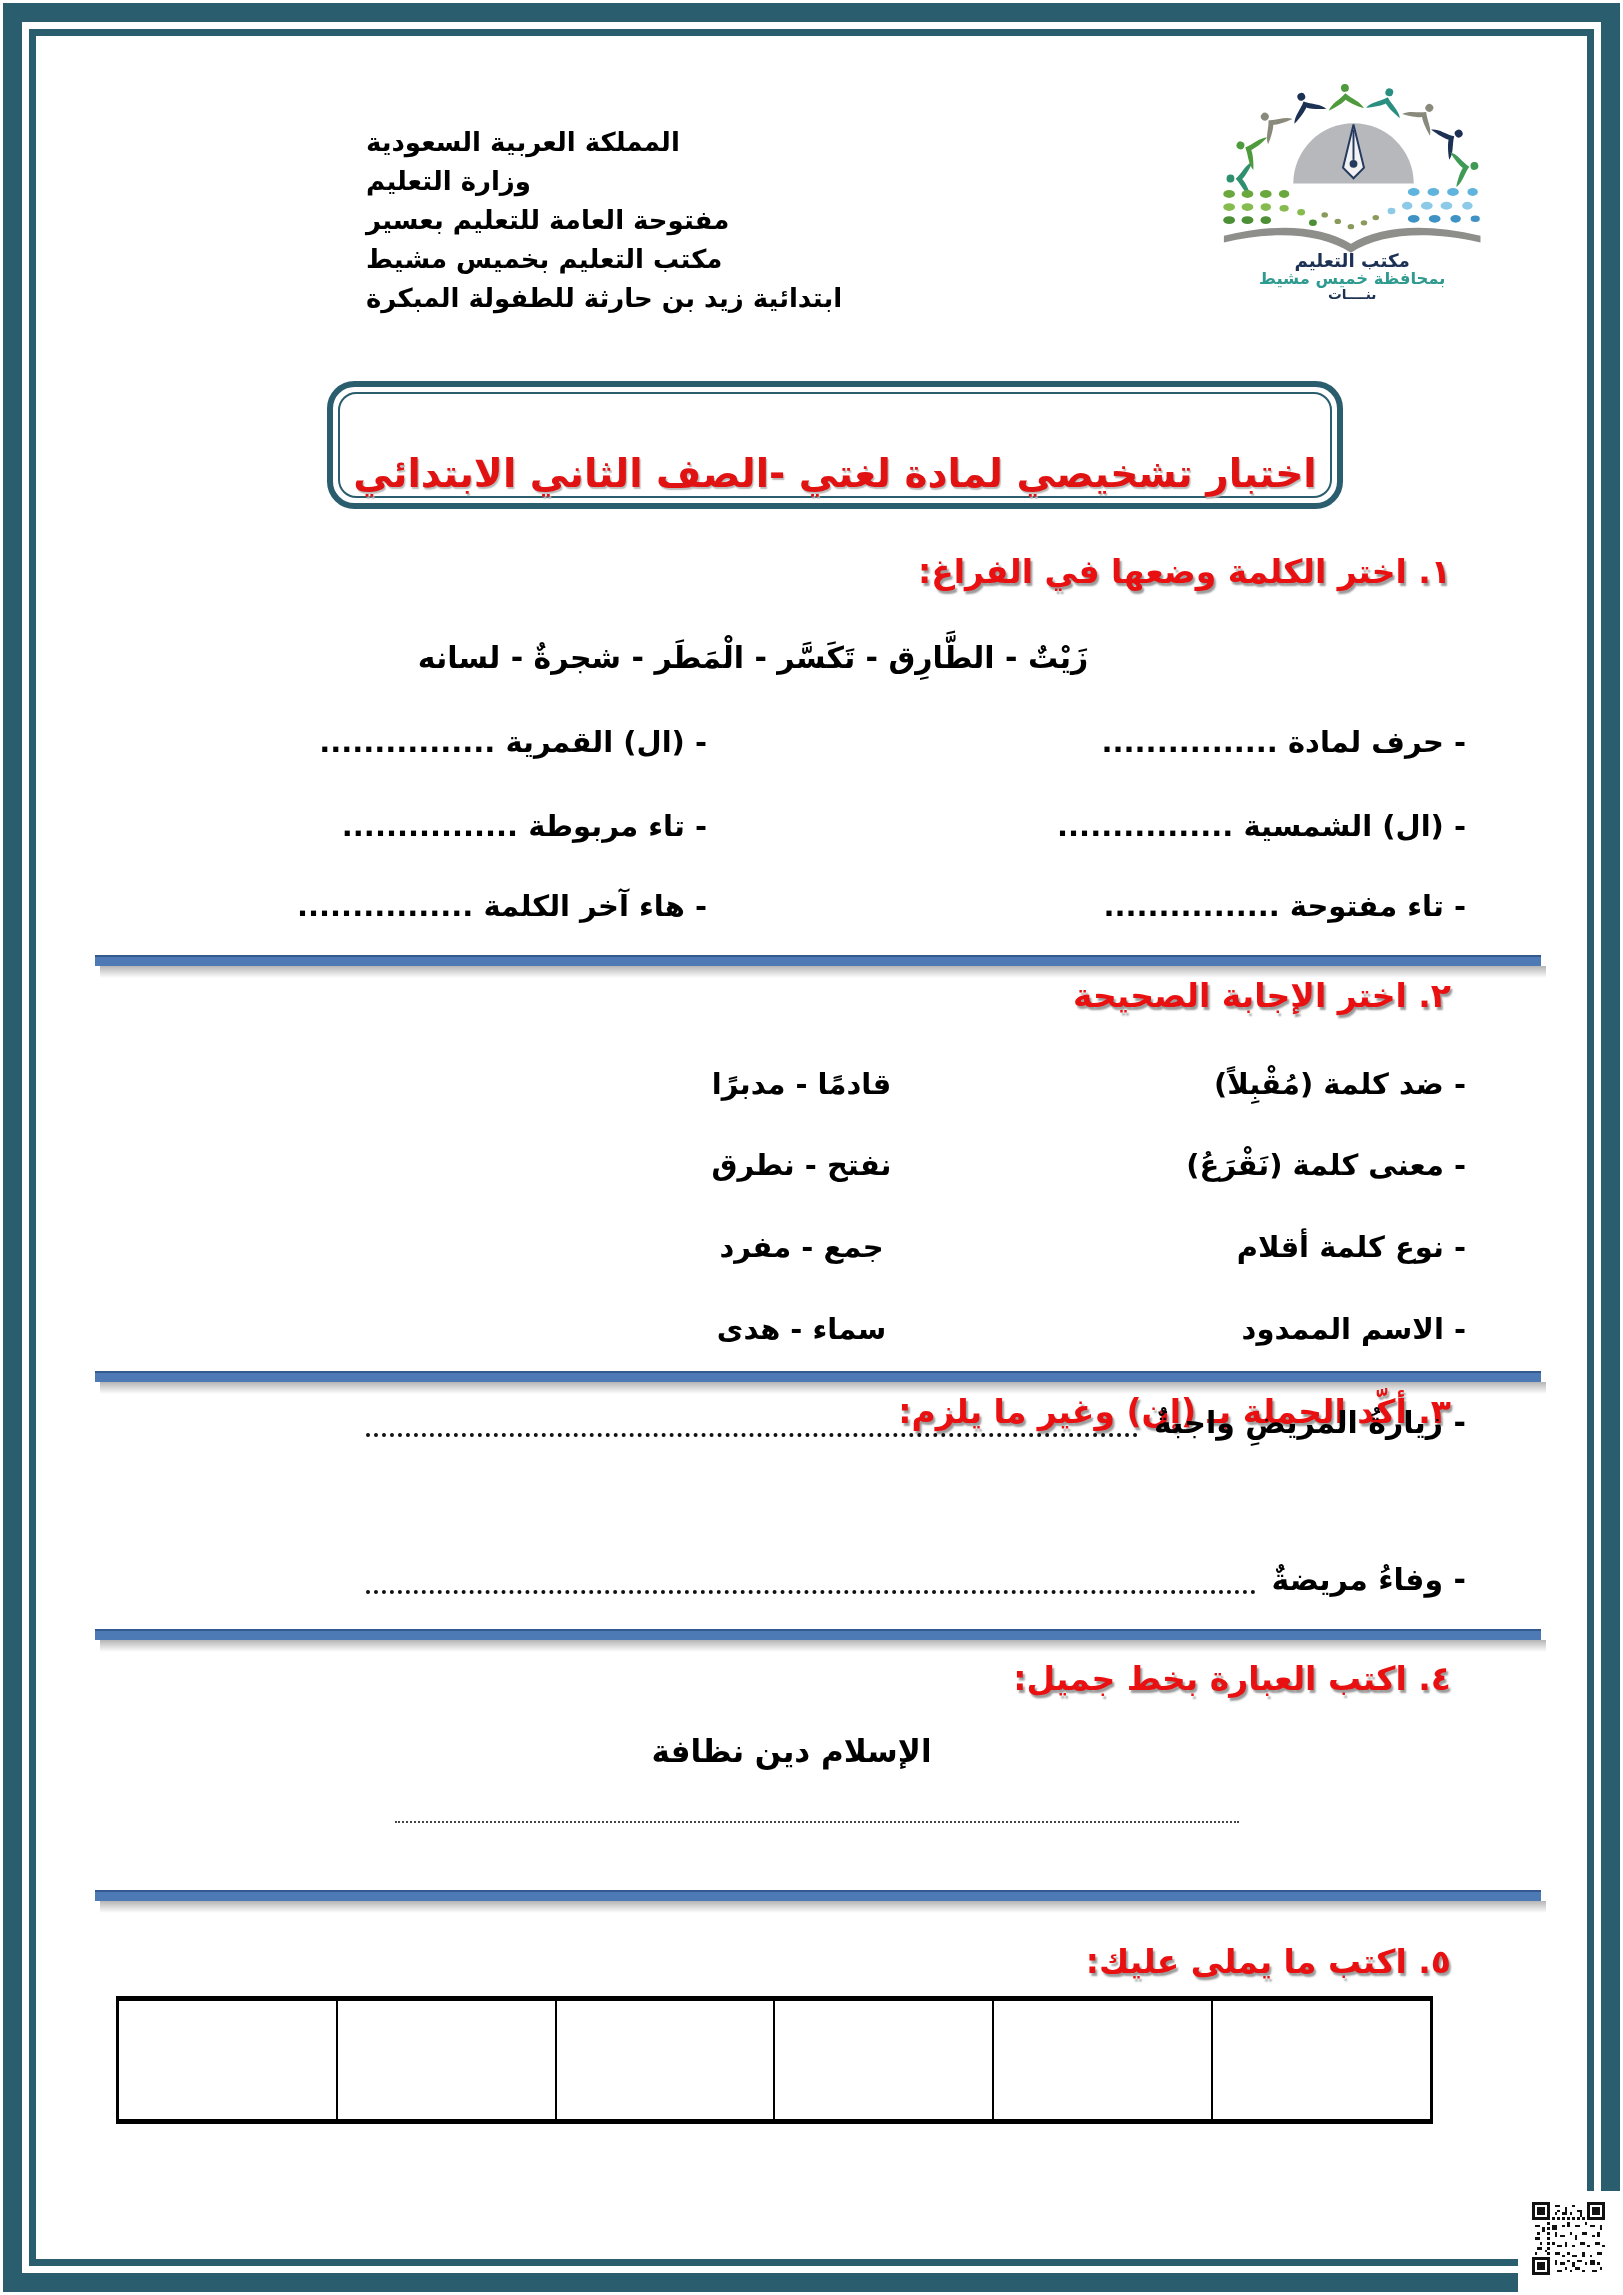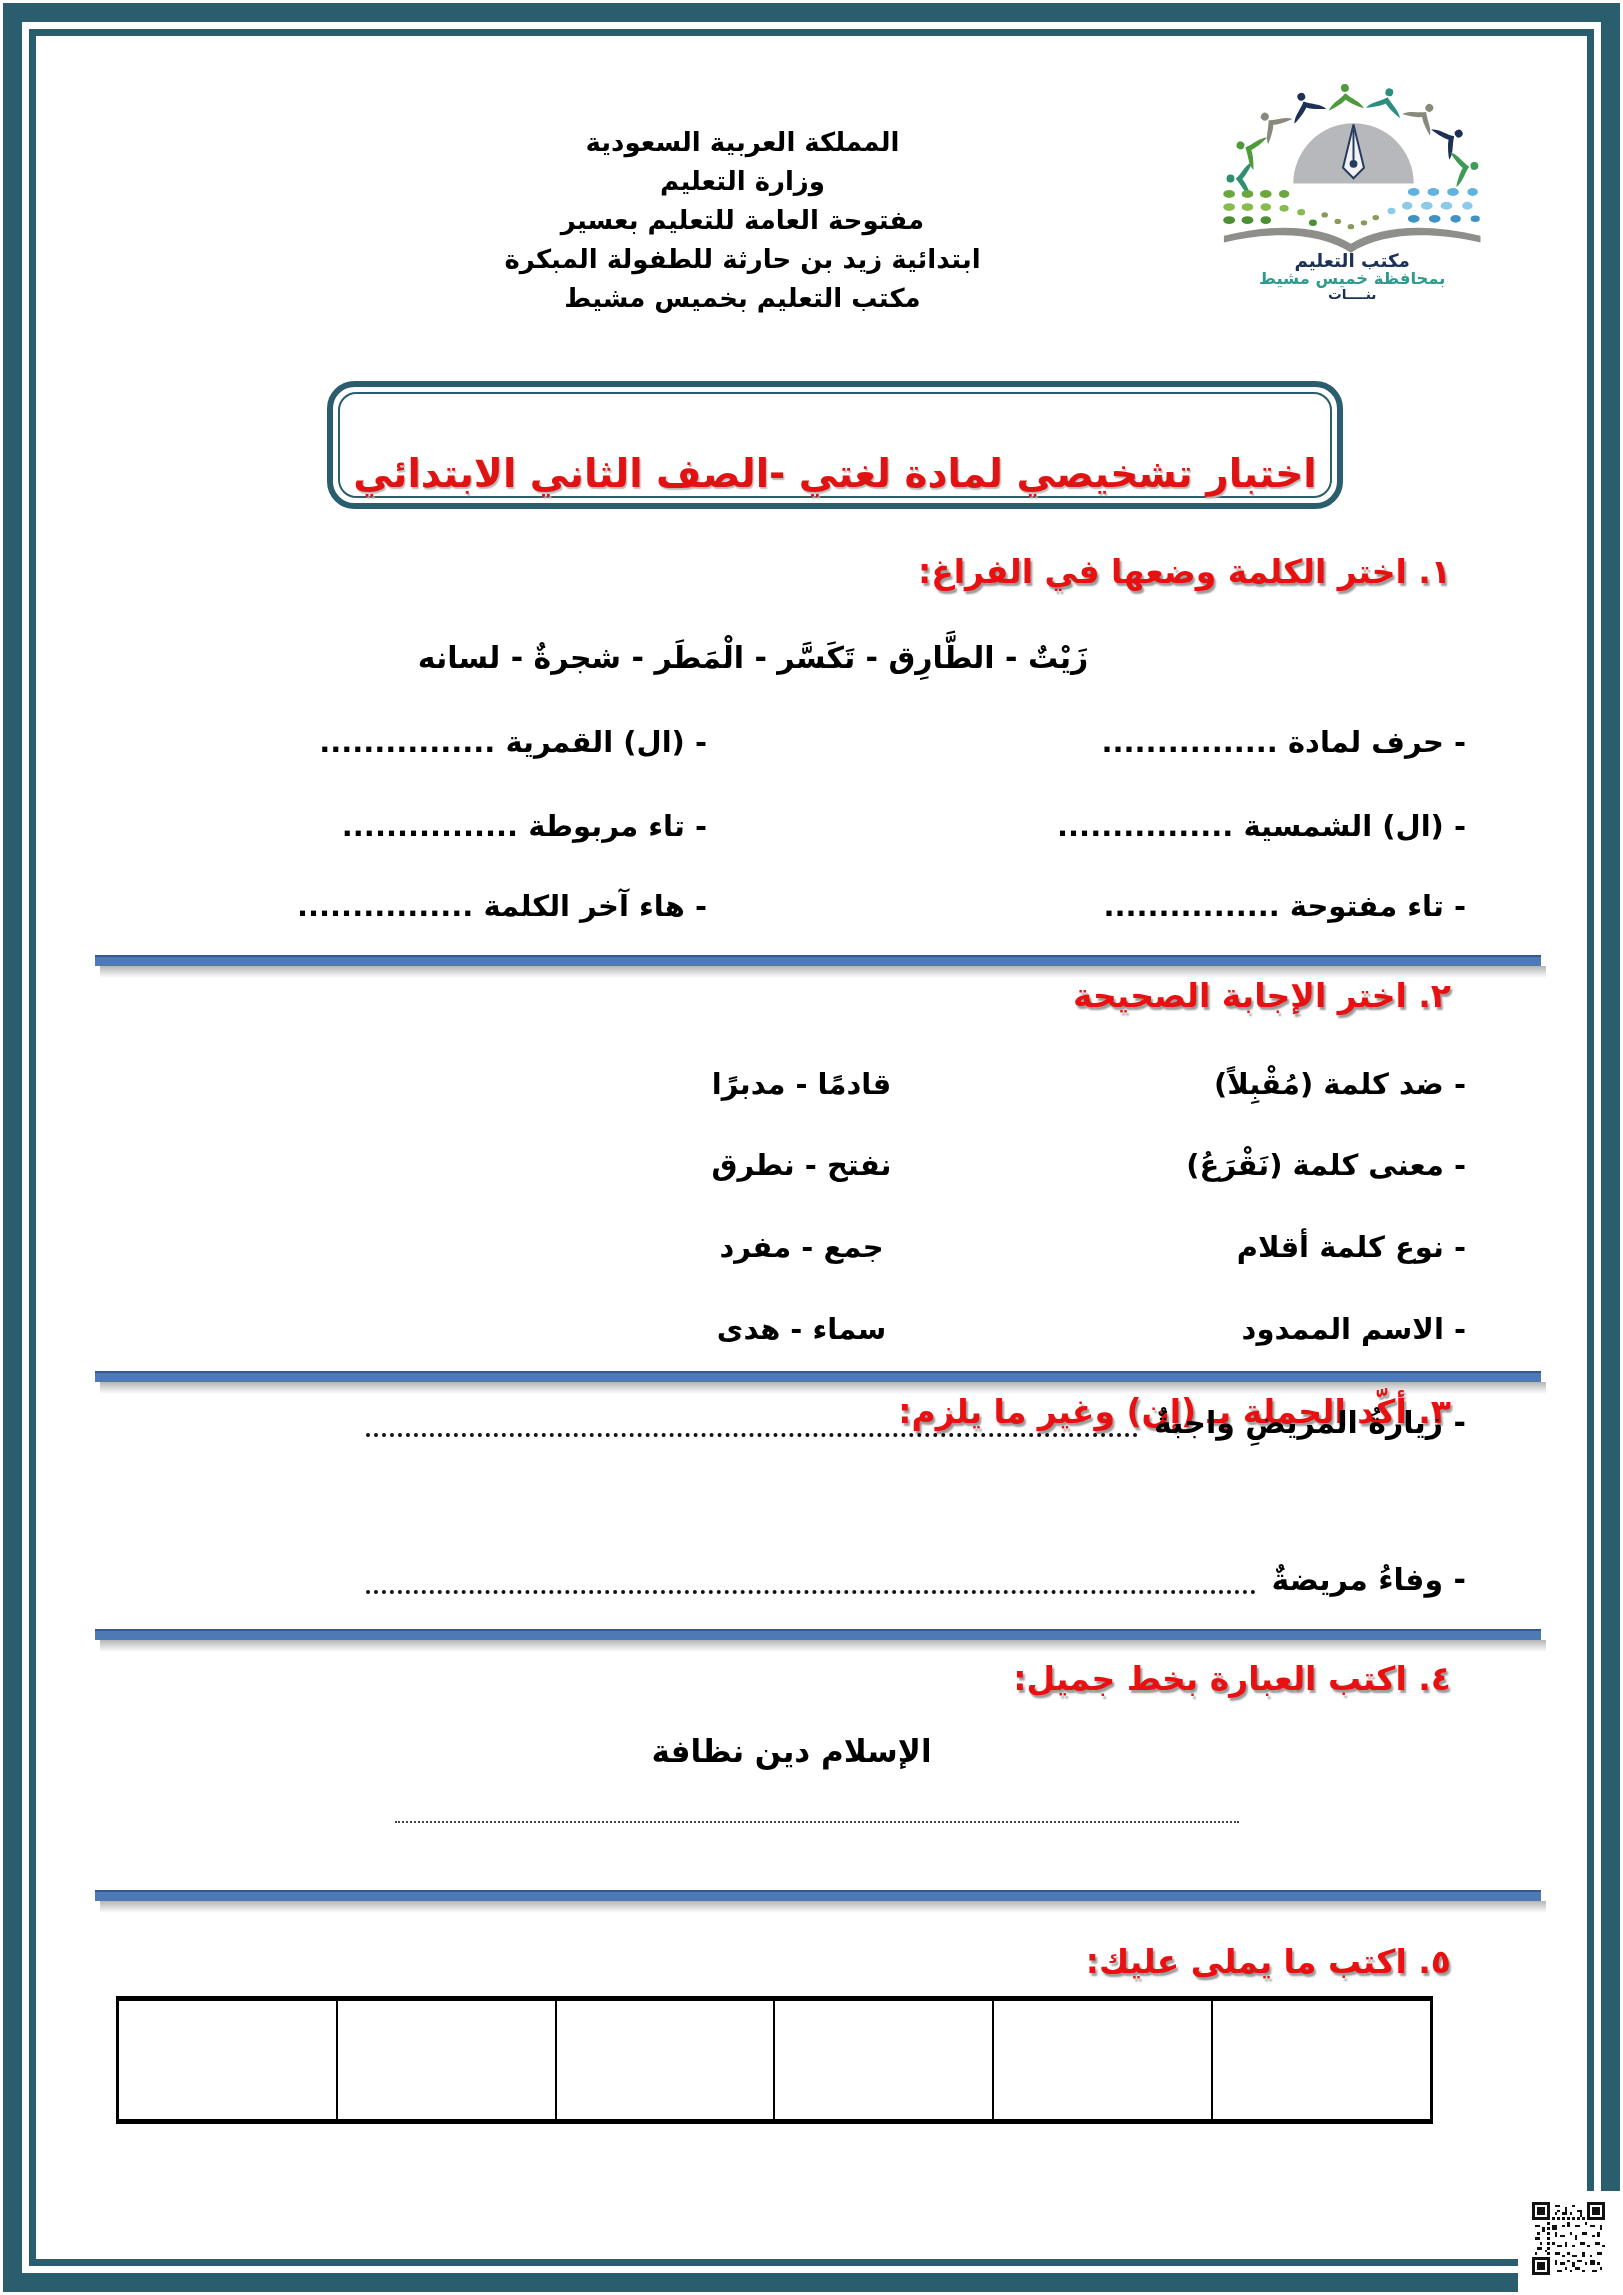--- a/index.html
+++ b/index.html
@@ -4,21 +4,21 @@
 <style>
   html,body{margin:0;padding:0;background:#fff;}
   #page{position:relative;width:1623px;height:2295px;background:#fff;overflow:hidden;
         font-family:"DejaVu Sans",sans-serif;font-weight:bold;color:#000;}
   .abs{position:absolute;}
   .rtl{direction:rtl;unicode-bidi:plaintext;white-space:nowrap;}
   
   .frame-outer{position:absolute;top:3.3px;left:3.3px;right:3.3px;bottom:3.3px;border:19.6px solid #2a5d6d;}
   .frame-inner{position:absolute;top:29px;left:29px;right:29px;bottom:29px;border:7.9px solid #2a5d6d;}
   
-  .hdr{left:366px;top:123px;width:753px;text-align:center;font-size:26px;line-height:39px;direction:rtl;}
+  .hdr{left:366px;top:123px;width:753px;text-align:left;font-size:26px;line-height:39px;direction:rtl;}
   
   .tbox{left:327px;top:381px;width:1016px;height:128px;border:6.5px solid #2a5d6d;border-radius:27.5px;box-sizing:border-box;}
   .tbox-in{position:absolute;top:4.6px;left:4.6px;right:4.6px;bottom:4.6px;border:2.6px solid #2a5d6d;border-radius:18.3px;
            display:flex;align-items:flex-end;justify-content:center;}
   .tbox-text{color:#e11212;font-size:39px;text-shadow:1.3px 2px 1.3px #b9b9b9;}
   
   .qh{color:#e81010;font-size:33px;text-shadow:2px 2.6px 2px #9a9a9a;direction:rtl;white-space:nowrap;}
   
   .brow{font-size:29px;direction:rtl;white-space:nowrap;}
   .wbank{left:393px;top:640px;width:720px;text-align:center;font-size:30px;direction:rtl;}
@@ -46,22 +46,22 @@
 
 <div id="page">
 
   <div class="frame-outer"></div>
   <div class="frame-inner"></div>
 
   <div class="abs hdr">
     <div>المملكة العربية السعودية</div>
     <div>وزارة التعليم</div>
     <div>مفتوحة العامة للتعليم بعسير</div>
+    <div>مكتب التعليم بخميس مشيط</div>
     <div>ابتدائية زيد بن حارثة للطفولة المبكرة</div>
-    <div>مكتب التعليم بخميس مشيط</div>
   </div>
 
   <div class="abs" style="left:1216px;top:84px;width:275px;height:216px;">
     <svg width="275" height="216" viewBox="0 0 420 330">
 
       <g>
         <g transform="translate(38,145) rotate(-88)" fill="#2f8f6f">
             <circle cy="-16" r="6"></circle>
             <path d="M0,-8 C-10,2 -22,6 -27,17 C-14,12 -4,6 0,2 C4,6 14,12 27,17 C22,6 10,2 0,-8 Z"></path>
           </g>

